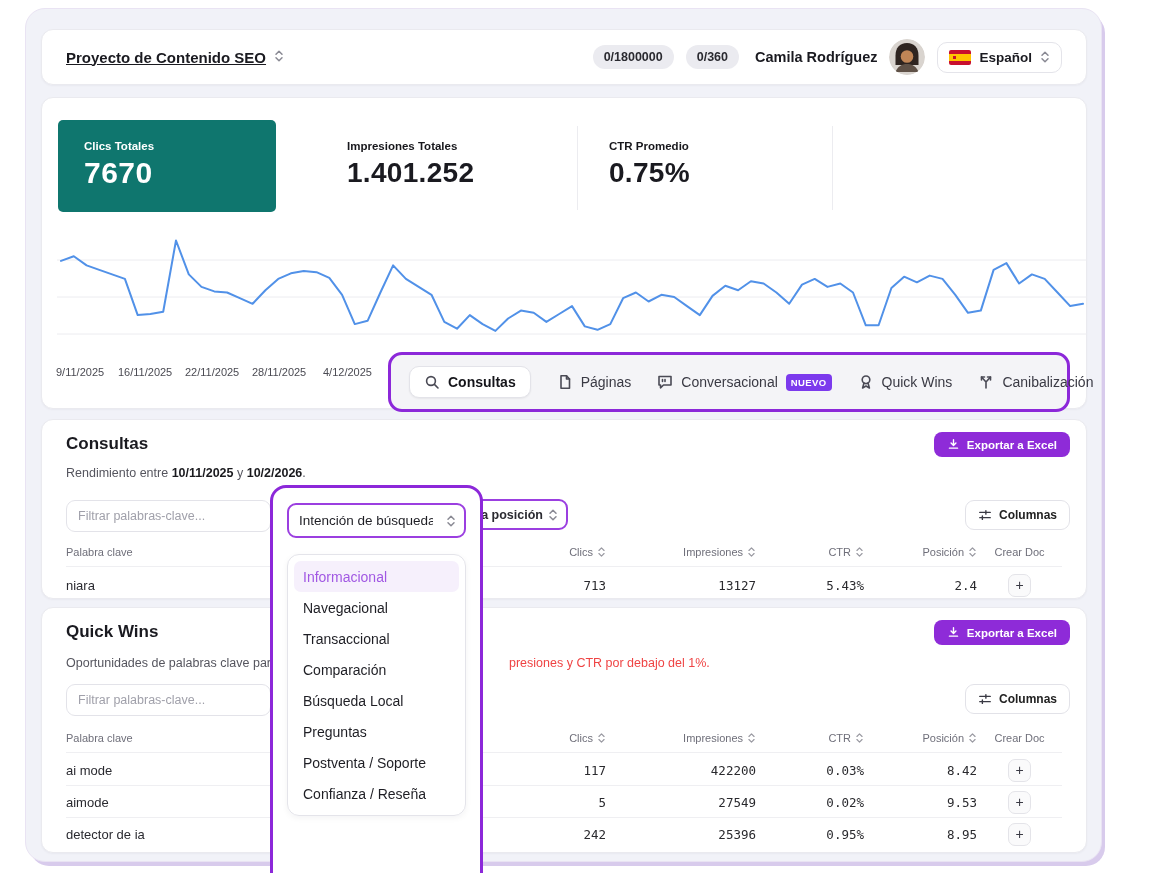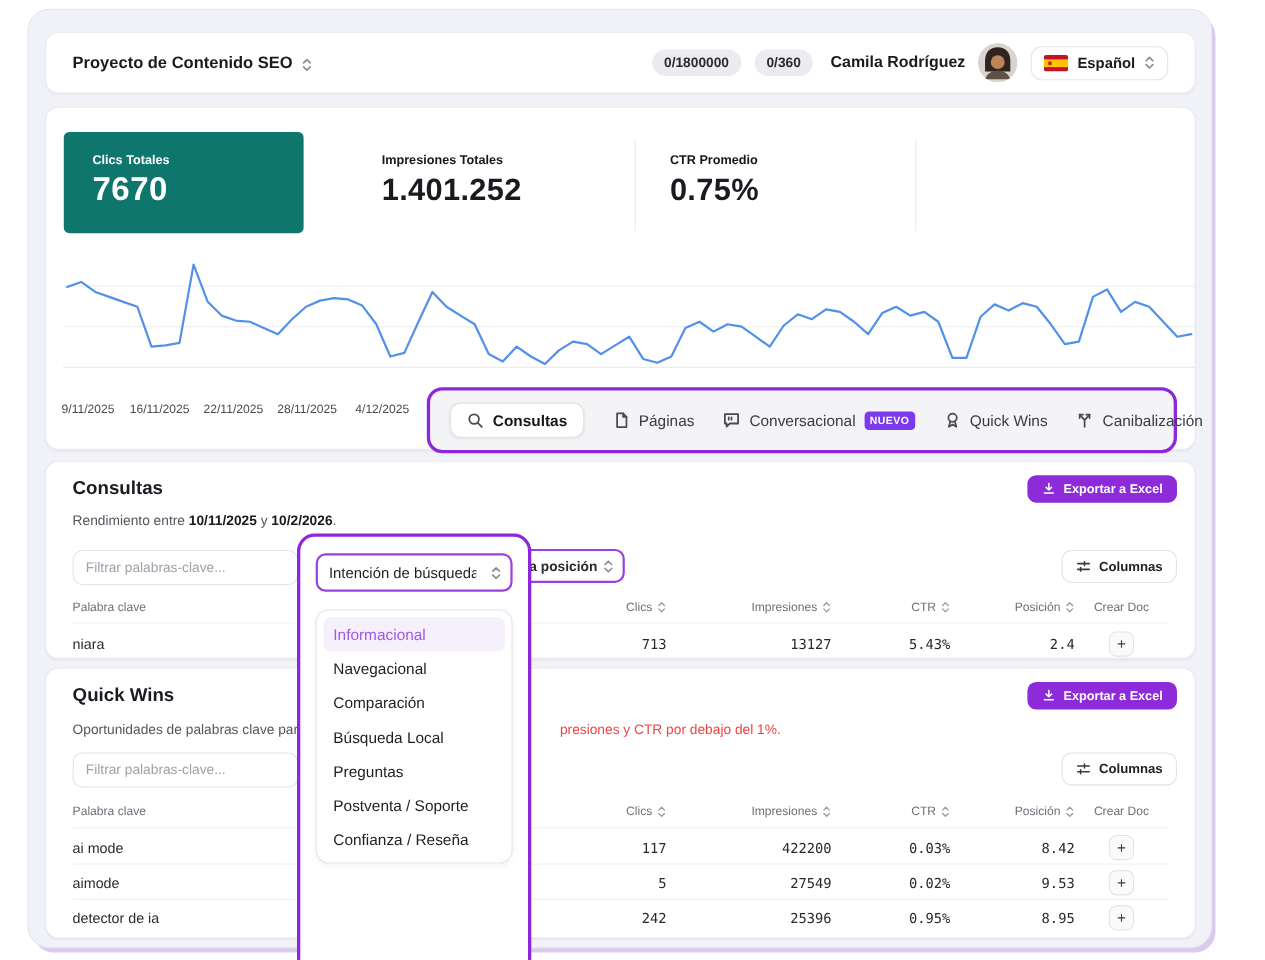--- a/index.html
+++ b/index.html
@@ -1,20 +1,20 @@
 <!DOCTYPE html>
 <html><head>
 <meta charset="utf-8">
 <style>
   * { margin:0; padding:0; box-sizing:border-box; }
   html,body { width:1150px; height:873px; background:#ffffff; font-family:"Liberation Sans","DejaVu Sans",sans-serif; color:#1a1a20; overflow:hidden; }
   .panel { position:absolute; left:25px; top:8px; width:1077px; height:854px; background:#f1f2f8; border:1px solid #e9e3f3; border-radius:20px; box-shadow:4px 5px 0 -1px #d8cbec; }
   .card { position:absolute; background:#ffffff; border:1px solid #eaeaef; border-radius:12px; box-shadow:0 1px 2px rgba(20,20,45,0.04); }
   .header-card { left:15px; top:20px; width:1046px; height:56px; display:flex; align-items:center; justify-content:space-between; padding:0 24px; }
-  .proj-select { display:flex; align-items:flex-end; gap:8px; font-size:15px; font-weight:700; cursor:pointer; }
+  .proj-select { display:flex; align-items:flex-start; gap:8px; font-size:15px; font-weight:700; cursor:pointer;text-decoration:underline; }
   .hdr-right { display:flex; align-items:center; gap:12px; }
   .pill { background:#ebebf0; border-radius:999px; padding:5px 11px; font-size:12.5px; font-weight:600; color:#2a2a30; }
   .user-name { font-size:14.5px; font-weight:600; margin-left:4px; }
   .avatar { width:36px; height:36px; border-radius:50%; overflow:hidden; flex:0 0 auto; cursor:pointer; }
   .lang-select { display:flex; align-items:center; gap:8px; border:1px solid #e4e4ea; border-radius:10px; padding:7px 11px; font-size:13.5px; font-weight:600; cursor:pointer; background:#fff; }
   .updown { width:10px; height:14px; flex:0 0 auto; }
   .updown path { stroke:#8a8a94; stroke-width:1.5; fill:none; stroke-linecap:round; stroke-linejoin:round; }
 
   .main-card { left:15px; top:88px; width:1046px; height:312px; }
   .stat-blue { position:absolute; left:16px; top:22px; width:218px; height:92px; background:#0f766e; border-radius:5px; color:#fff; padding:20px 26px; cursor:pointer; }
@@ -340,19 +340,20 @@
   <div class="intent-select">
     <span class="lbl">Intención de búsqueda</span>
     <svg class="updown" viewBox="0 0 10 14">
         <path d="M2 5.2 5 2.2 8 5.2"></path>
         <path d="M2 8.8 5 11.8 8 8.8"></path>
       </svg>
   </div>
   <div class="intent-menu">
     <div class="opt sel">Informacional</div>
     <div class="opt">Navegacional</div>
+    <div class="opt">Transaccional</div>
     <div class="opt">Comparación</div>
     <div class="opt">Búsqueda Local</div>
     <div class="opt">Preguntas</div>
     <div class="opt">Postventa / Soporte</div>
     <div class="opt">Confianza / Reseña</div>
   </div>
 </div>
 
 </body></html>

